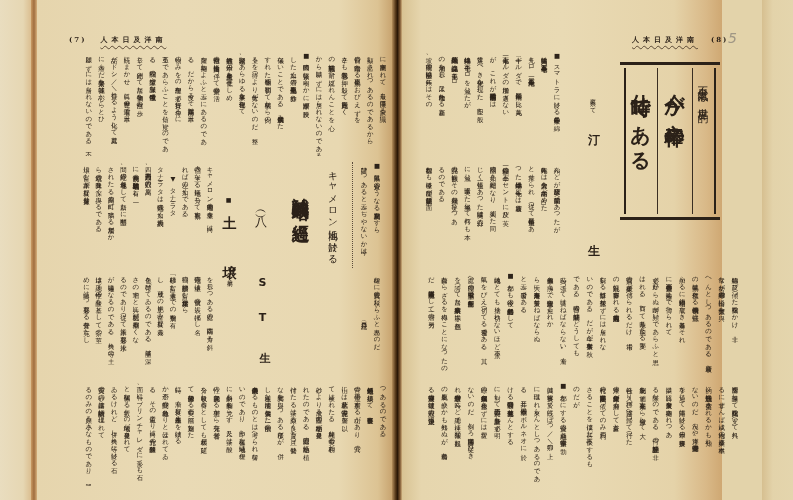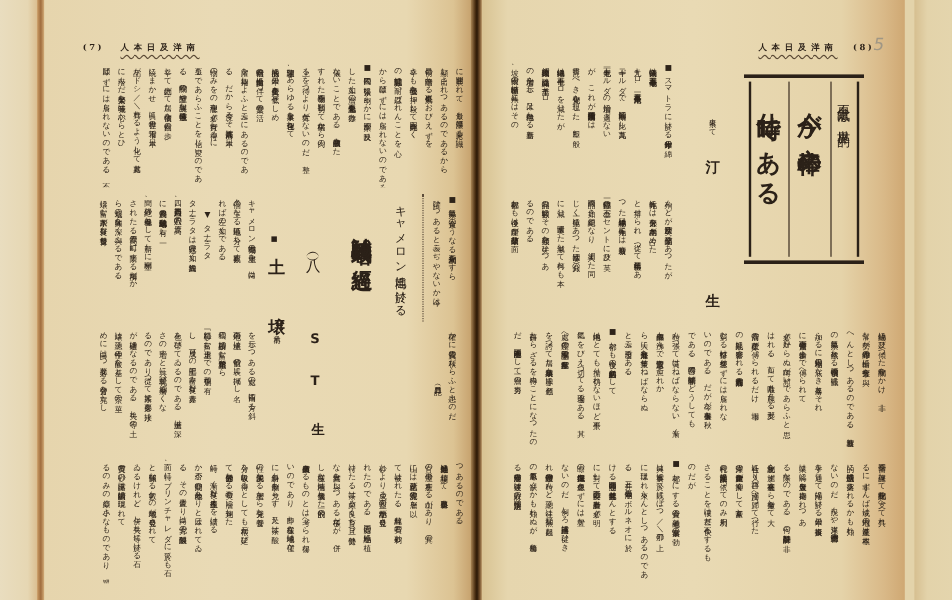--- a/index.html
+++ b/index.html
@@ -20,21 +20,21 @@
   .page { position: absolute; top: 0; height: 500px; }
   .page-left {
     left: 37px; width: 355px;
     background: linear-gradient(90deg, #e6d5ad 0%, #e9dab5 40%, #e8d8b1 85%, #dcc393 96%, #c8a470 100%);
   }
   .gutter {
     position: absolute; left: 392px; top: 0; width: 10px; height: 500px;
     background: linear-gradient(90deg, #b58f5c, #4a2e12 40%, #2a1706 55%, #7a5530 80%, #cfb07e);
   }
   .page-right {
-    left: 402px; width: 352px;
+    left: 402px; width: 320px;
     background: linear-gradient(90deg, #d8c393 0%, #e6d6ae 6%, #e9dab4 50%, #e5d3a9 85%, #d9b988 95%, #cfa873 100%);
   }
   .outer-right {
     position: absolute; left: 762px; top: 0; width: 31px; height: 500px;
     background: linear-gradient(90deg, #d6bf90, #e3d3aa 35%, #e4d5ad);
   }
 
   
   .run-head { position: absolute; top: 35px; font-size: 7px; white-space: nowrap; font-weight: bold; }
   .run-title {

